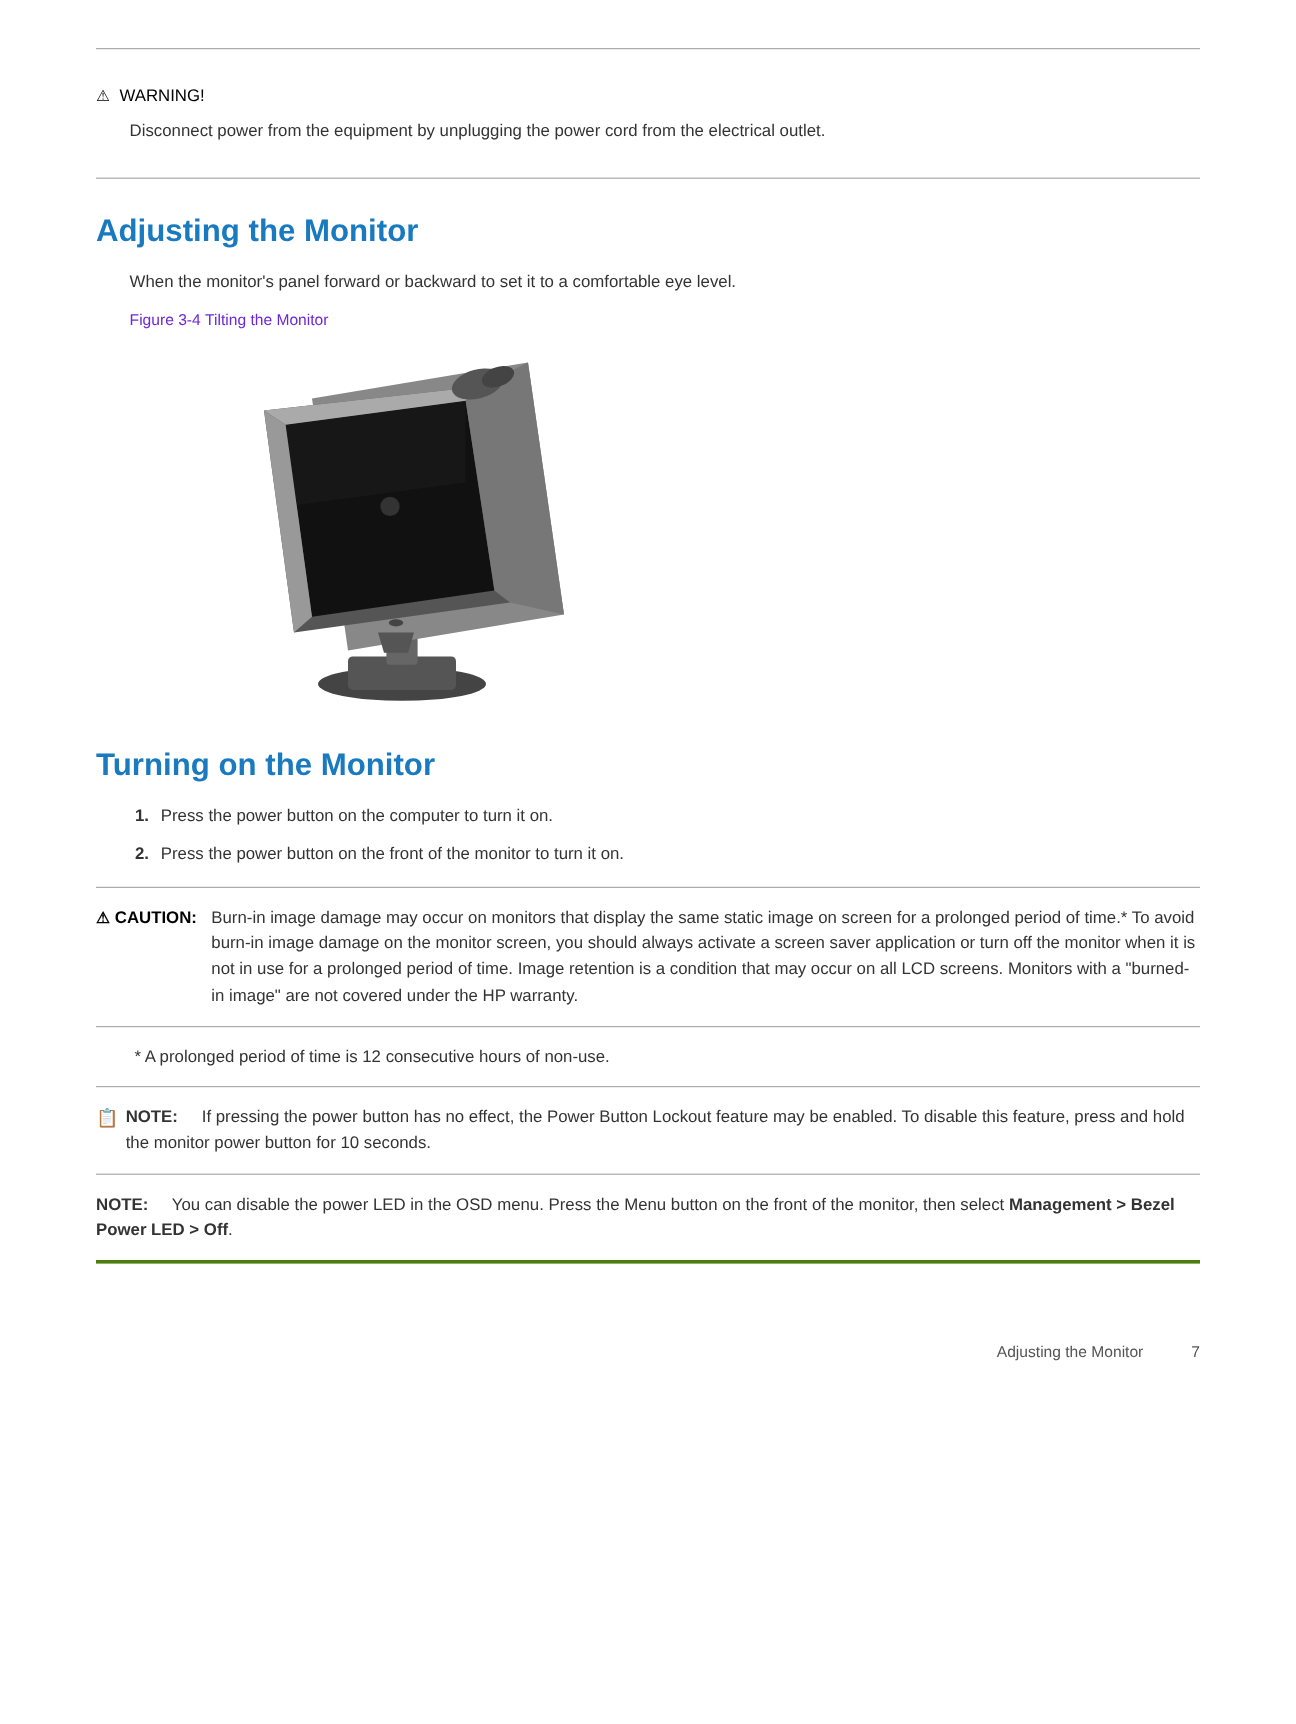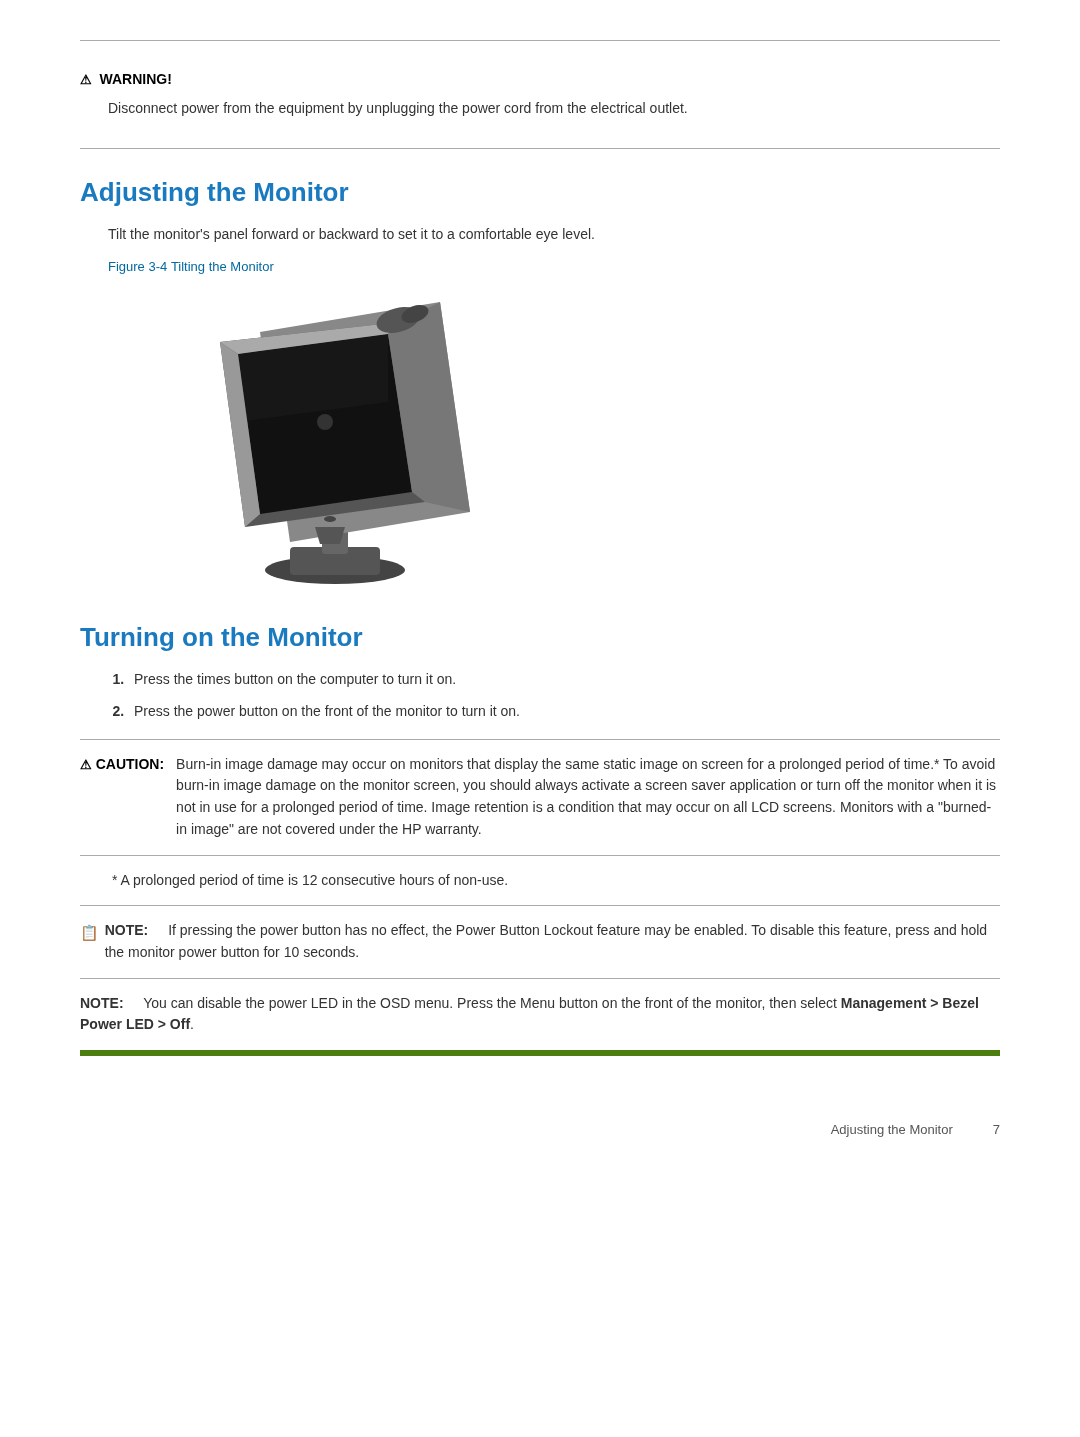--- a/index.html
+++ b/index.html
@@ -30,21 +30,21 @@
     }
 
     .warning-line {
       display: flex;
       align-items: flex-start;
       margin-bottom: 8px;
       line-height: 1.5;
     }
 
     .warning-label {
-      font-weight: bold;
+      font-weight: normal;
       color: #000;
       white-space: nowrap;
       margin-right: 6px;
       text-align: center;
     }
 
     .warning-label .triangle {
       color: #000;
       font-size: 13px;
       margin-right: 4px;
@@ -76,21 +76,21 @@
     .figure-label {
       color: #1a7abf;
       font-weight: bold;
       font-size: 13px;
       margin-left: 28px;
       margin-bottom: 8px;
     }
 
     .figure-label span {
       font-weight: normal;
-      color: #0369a1;
+      color: #6d28d9;
     }
 
     .monitor-figure {
       margin-left: 80px;
       margin-bottom: 30px;
       width: 320px;
       height: 310px;
       position: relative;
     }
 
@@ -167,21 +167,21 @@
     }
 
     .note-block-2 {
       display: flex;
       align-items: flex-start;
       margin-bottom: 0;
       line-height: 1.55;
       border-top: 1px solid #aaa;
       padding-top: 14px;
       padding-bottom: 14px;
-      border-bottom: 6px solid #4d7c0f;
+      border-bottom: 3px solid #4d7c0f;
     }
 
     .footer-line {
       display: flex;
       justify-content: flex-end;
       margin-top: 60px;
       font-size: 13px;
       color: #555;
       padding-top: 6px;
     }
@@ -209,21 +209,21 @@
     <span class="warning-label">
       <span class="triangle">⚠</span>
       <span>WARNING!</span>
     </span>
   </div>
   <p class="warning-paragraph">Disconnect power from the equipment by unplugging the power cord from the electrical outlet.</p>
 </div>
 
 <h2 class="section-title">Adjusting the Monitor</h2>
 
-<p class="section-body">Tilt the monitor's panel forward or backward to set it to a comfortable eye level.</p>
+<p class="section-body">When the monitor's panel forward or backward to set it to a comfortable eye level.</p>
 
 <div class="figure-label">
   <span>Figure 3-4</span>
   <span> <span>Tilting the Monitor</span></span>
 </div>
 
 <div class="monitor-figure">
   <svg class="monitor-svg-container" viewBox="0 0 320 310" xmlns="http://www.w3.org/2000/svg">
 
     <ellipse cx="175" cy="288" rx="70" ry="14" fill="#444"></ellipse>
@@ -251,21 +251,21 @@
     <polygon points="155,245 185,245 180,262 160,262" fill="#555"></polygon>
 
     <ellipse cx="238" cy="38" rx="22" ry="12" fill="#555" transform="rotate(-15,238,38)"></ellipse>
     <ellipse cx="255" cy="32" rx="14" ry="8" fill="#444" transform="rotate(-20,255,32)"></ellipse>
   </svg>
 </div>
 
 <h2 class="section-title">Turning on the Monitor</h2>
 
 <ol class="numbered-list">
-  <li>Press the times button on the computer to turn it on.</li>
+  <li>Press the power button on the computer to turn it on.</li>
   <li>Press the power button on the front of the monitor to turn it on.</li>
 </ol>
 
 <div class="caution-block">
   <div class="caution-line">
     <span class="caution-label">
       <span style="margin-right:4px; font-size:13px;">⚠</span>
       <span>CAUTION:</span>
     </span>
     <span style="margin-left:6px; line-height:1.55;">Burn-in image damage may occur on monitors that display the same static image on screen for a prolonged period of time.* To avoid burn-in image damage on the monitor screen, you should always activate a screen saver application or turn off the monitor when it is not in use for a prolonged period of time. Image retention is a condition that may occur on all LCD screens. Monitors with a "burned-in image" are not covered under the HP warranty.</span>

